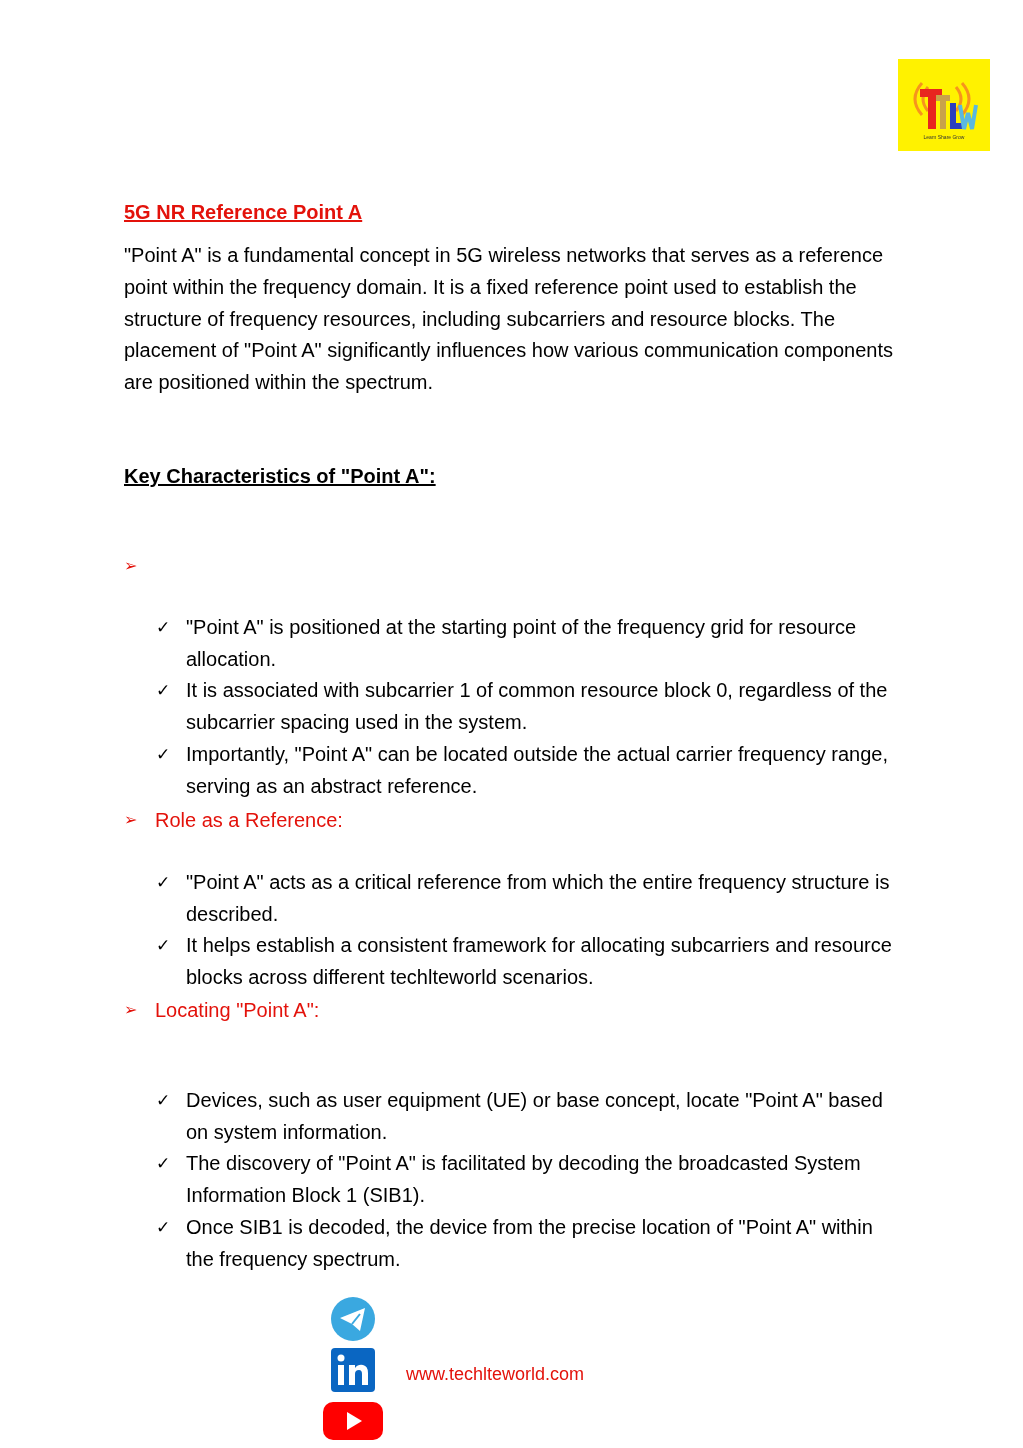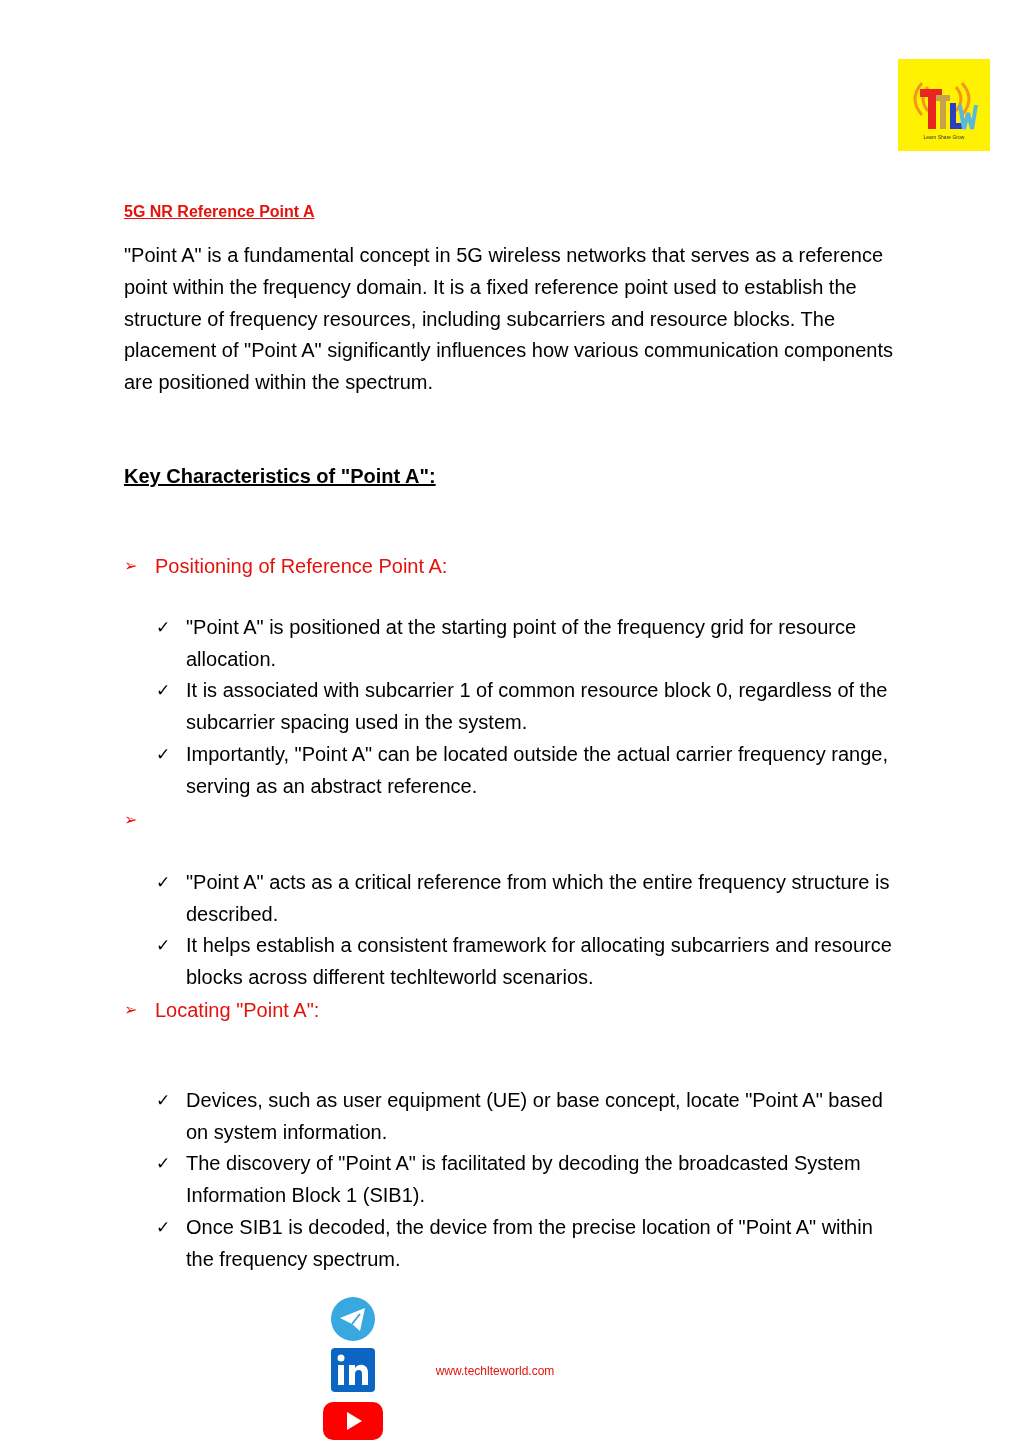--- a/index.html
+++ b/index.html
@@ -1,33 +1,33 @@
 <!DOCTYPE html>
 <html><head>
   <meta charset="utf-8">
   <style>
     html, body { margin: 0; padding: 0; background: #ffffff; }
     body { width: 1023px; height: 1448px; position: relative; overflow: hidden;
            font-family: "Liberation Sans", "DejaVu Sans", sans-serif; color: #000; }
     .logo { position: absolute; left: 898px; top: 59px; width: 92px; height: 92px; background: #fff200; }
     .logo svg { width: 92px; height: 92px; display: block; }
     .content { position: absolute; left: 124px; top: 196px; width: 780px; }
-    .title { font-size: 16px; font-weight: bold; color: #e3120b; text-decoration: underline; margin: 0; height: 32px; line-height: 32px; }
+    .title { font-size: 20px; font-weight: bold; color: #e3120b; text-decoration: underline; margin: 0; height: 32px; line-height: 32px; }
     .para { font-size: 20px; line-height: 31.8px; margin: 12px 0 0 0; }
     .key-heading { position: absolute; top: 460px; left: 124px; font-size: 20px; font-weight: bold; text-decoration: underline; line-height: 32px; }
     .section { position: absolute; left: 124px; width: 800px; }
     .sec-title { font-size: 20px; color: #e3120b; line-height: 32px; display: flex; align-items: center; }
     .arrow { width: 31px; display: inline-block; color: #e3120b; font-size: 16px; }
     .items { margin-left: 32px; }
     .item { display: flex; font-size: 20px; line-height: 31.7px; }
     .check { width: 30px; flex-shrink: 0; font-size: 17px; }
     .item-text { width: 720px; }
     .social { position: absolute; left: 322px; top: 1296px; display: flex; gap: 5px; align-items: center; flex-direction: column; }
     .social .ic { width: 46px; height: 46px; display: flex; align-items: center; justify-content: center; }
-    .footer-url { position: absolute; left: 0; width: 990px; top: 1364px; text-align: center; font-size: 12px; color: #e3120b; }
+    .footer-url { position: absolute; left: 0; width: 990px; top: 1364px; text-align: center; font-size: 18px; color: #e3120b; }
   </style>
 </head>
 <body>
 
 <div class="logo">
   <svg viewBox="0 0 92 92">
     <rect width="92" height="92" fill="#fff200"></rect>
     <path d="M30 28 q-10 12 0 24" stroke="#f7941d" stroke-width="3" fill="none"></path>
     <path d="M24 24 q-14 16 0 32" stroke="#f7941d" stroke-width="3" fill="none"></path>
     <path d="M58 28 q10 12 0 24" stroke="#f7941d" stroke-width="3" fill="none"></path>
@@ -46,41 +46,41 @@
 <div class="content">
   <div class="title">5G NR Reference Point A</div>
   <p class="para">"Point A" is a fundamental concept in 5G wireless networks that serves as a reference point within the frequency domain. It is a fixed reference point used to establish the structure of frequency resources, including subcarriers and resource blocks. The placement of "Point A" significantly influences how various communication components are positioned within the spectrum.</p>
 </div>
 
 <div class="key-heading">Key Characteristics of "Point A":</div>
 
 <div class="section" style="top:550px;">
   <div class="sec-title">
       <span class="arrow">➢</span>
-      <span>Positioning of Reference Point A:</span>
     </div>
   <div class="items" style="margin-top:30px;">
     <div class="item">
         <span class="check">✓</span>
         <span class="item-text">"Point A" is positioned at the starting point of the frequency grid for resource allocation.</span>
       </div>
     <div class="item">
         <span class="check">✓</span>
         <span class="item-text">It is associated with subcarrier 1 of common resource block 0, regardless of the subcarrier spacing used in the system.</span>
       </div>
     <div class="item">
         <span class="check">✓</span>
         <span class="item-text">Importantly, "Point A" can be located outside the actual carrier frequency range, serving as an abstract reference.</span>
       </div>
   </div>
 </div>
 
 <div class="section" style="top:804px;">
   <div class="sec-title">
       <span class="arrow">➢</span>
+      <span>Role as a Reference:</span>
     </div>
   <div class="items" style="margin-top:31px;">
     <div class="item">
         <span class="check">✓</span>
         <span class="item-text">"Point A" acts as a critical reference from which the entire frequency structure is described.</span>
       </div>
     <div class="item">
         <span class="check">✓</span>
         <span class="item-text">It helps establish a consistent framework for allocating subcarriers and resource blocks across different techlteworld scenarios.</span>
       </div>

